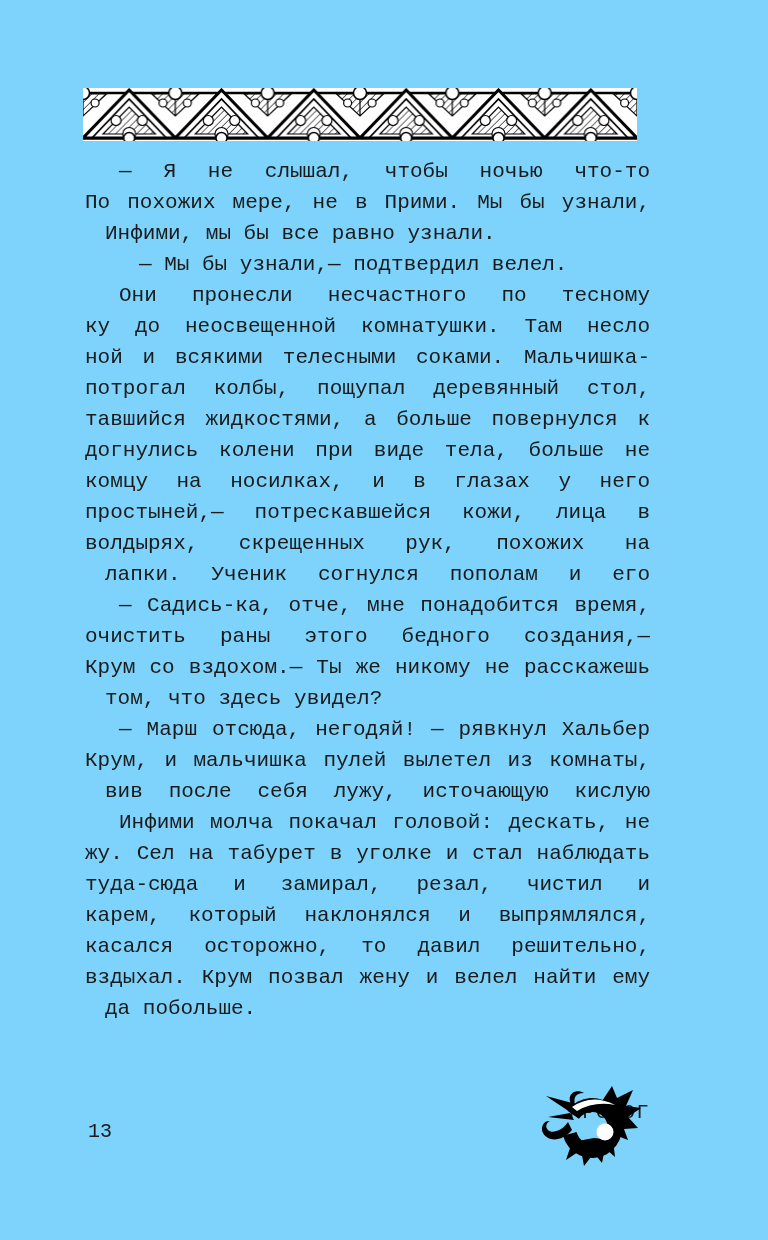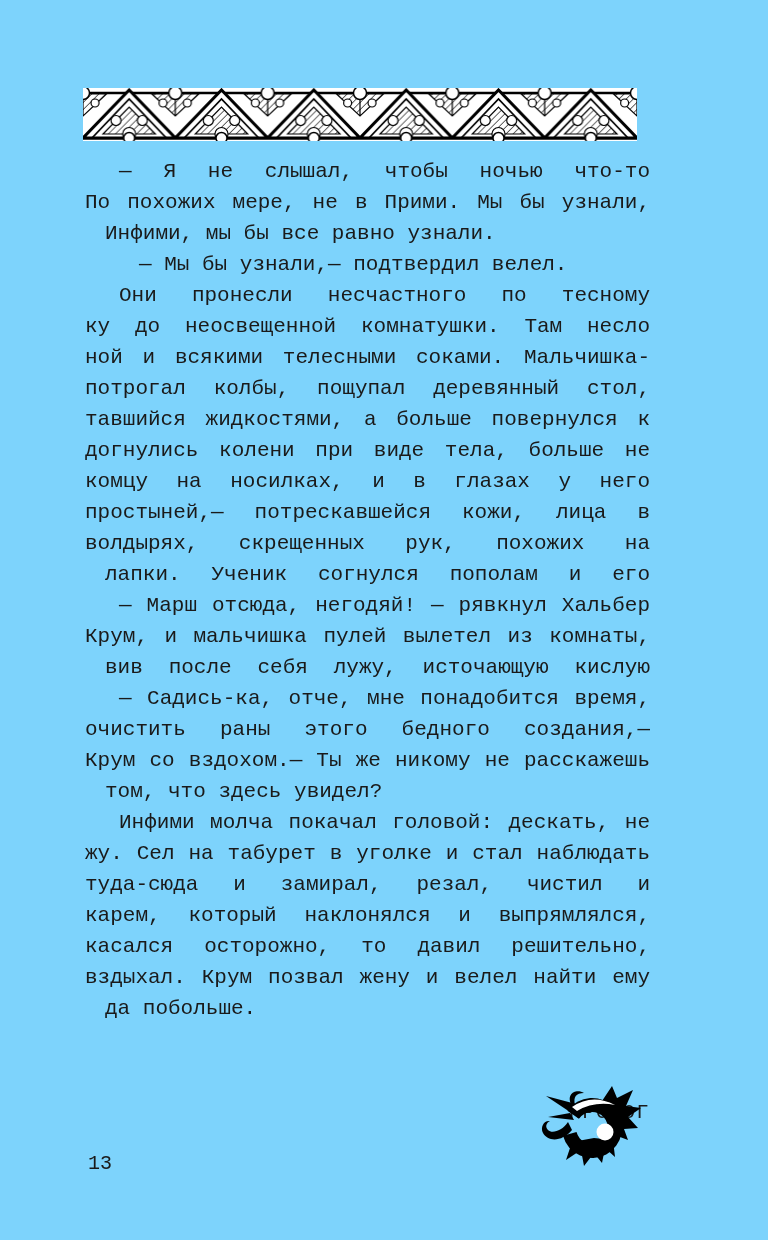--- a/index.html
+++ b/index.html
@@ -21,21 +21,21 @@
   .para{margin:0;padding:0;}
   .line{
     text-align:justify;
     text-align-last:justify;
     height:31px;
     overflow:hidden;
   }
   .line.first{text-indent:34px;}
   .line.last{text-align-last:left;margin-left:20px;}
   .footer-pagenum{
-    position:absolute;left:88px;top:1152px;
+    position:absolute;left:88px;top:1120px;
     font-size:20px;
   }
   .footer-title{
     position:absolute;left:85px;top:1101px;width:565px;
     text-align:right;font-size:20px;letter-spacing:1.5px;
   }
   .footer-dragon{
     position:absolute;left:538px;top:1080px;width:104px;height:88px;
   }
 </style>
@@ -98,29 +98,29 @@
         <div class="line">ной и всякими телесными соками. Мальчишка-ученик</div>
         <div class="line">потрогал колбы, пощупал деревянный стол, пропи-</div>
         <div class="line">тавшийся жидкостями, а больше повернулся к незна-</div>
         <div class="line">догнулись колени при виде тела, больше не укрытого</div>
         <div class="line">комцу на носилках, и в глазах у него потемнело. По-</div>
         <div class="line">простыней,— потрескавшейся кожи, лица в ранах и</div>
         <div class="line">волдырях, скрещенных рук, похожих на тараканьи</div>
         <div class="line last">лапки. Ученик согнулся пополам и его вырвало.</div>
       </div>
       <div class="para">
-        <div class="line first">— Марш отсюда, негодяй! — рявкнул Хальбер</div>
-        <div class="line">Крум, и мальчишка пулей вылетел из комнаты, оста-</div>
-        <div class="line last">вив после себя лужу, источающую кислую вонь.</div>
-      </div>
-      <div class="para">
         <div class="line first">— Садись-ка, отче, мне понадобится время, чтобы</div>
         <div class="line">очистить раны этого бедного создания,— проговорил</div>
         <div class="line">Крум со вздохом.— Ты же никому не расскажешь о</div>
         <div class="line last">том, что здесь увидел?</div>
+      </div>
+      <div class="para">
+        <div class="line first">— Марш отсюда, негодяй! — рявкнул Хальбер</div>
+        <div class="line">Крум, и мальчишка пулей вылетел из комнаты, оста-</div>
+        <div class="line last">вив после себя лужу, источающую кислую вонь.</div>
       </div>
       <div class="para">
         <div class="line first">Инфими молча покачал головой: дескать, не расска-</div>
         <div class="line">жу. Сел на табурет в уголке и стал наблюдать за ле-</div>
         <div class="line">туда-сюда и замирал, резал, чистил и отбрасывал, то</div>
         <div class="line">карем, который наклонялся и выпрямлялся, метался</div>
         <div class="line">касался осторожно, то давил решительно, бинтовал и</div>
         <div class="line">вздыхал. Крум позвал жену и велел найти ему щенков,</div>
         <div class="line last">да побольше.</div>
       </div>

